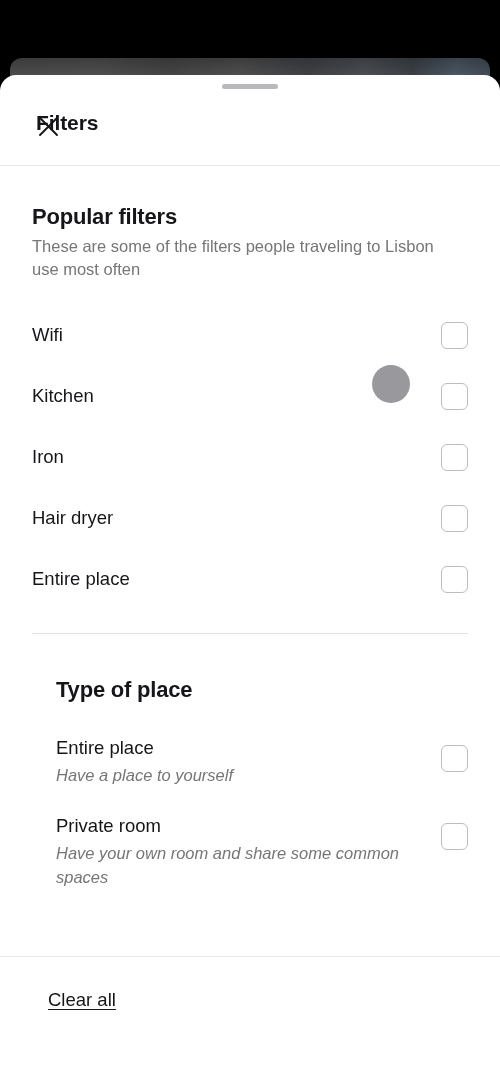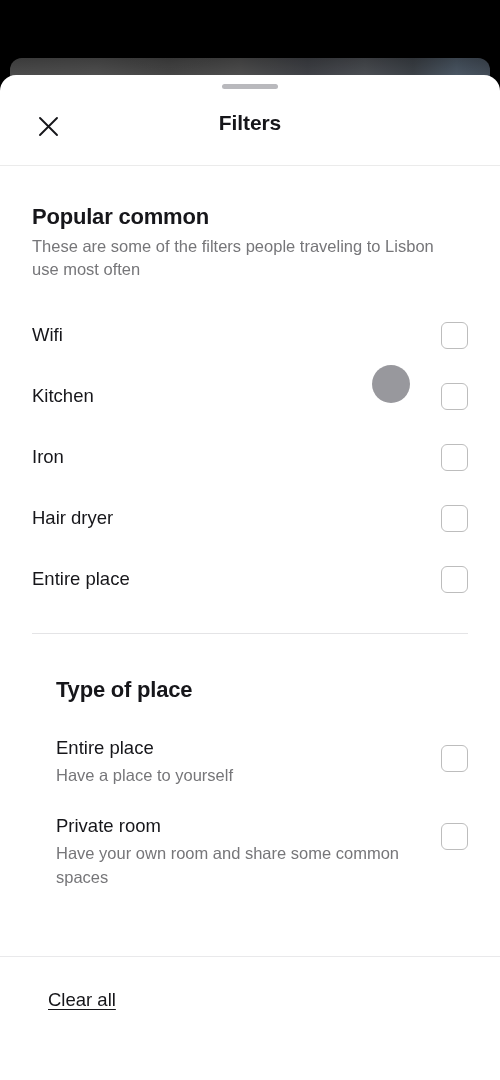--- a/index.html
+++ b/index.html
@@ -105,23 +105,24 @@
     border-bottom:1px solid #ebebeb;
   }
   #close-button {
     position:absolute; left:31px; top:20px;
     width:34px; height:34px;
     display:flex; align-items:center; justify-content:center;
     cursor:pointer;
   }
   #sheet-title {
     position:absolute; left:0; right:0; top:22px;
-    text-align:center;
+    text-align:left;
     font-size:21px; font-weight:bold; color:#16161a;
     letter-spacing:-0.1px;
+    padding-left:36px;
   }
 
   
   #sheet-body {
     flex:1 1 auto;
     overflow:hidden;
     padding:0 32px;
     position:relative;
   }
 
@@ -168,20 +169,21 @@
     padding:8px 0 20px;
     cursor:pointer;
   }
   .type-row .texts { max-width:360px; }
   .type-row .title {
     font-size:18.5px; color:#16161a;
   }
   .type-row .sub {
     font-size:16.5px; color:#767679; line-height:1.42;
     margin-top:5px;
+    font-style:italic;
   }
   .type-row .checkbox { margin-top:8px; }
 
   
   #sheet-footer {
     flex:0 0 auto;
     height:124px;
     border-top:1px solid #e9e9eb;
     position:relative;
     background:#fff;
@@ -237,21 +239,21 @@
         <svg width="21" height="21" viewBox="0 0 21 21">
           <path d="M2 2 L19 19 M19 2 L2 19" stroke="#16161a" stroke-width="1.9" stroke-linecap="round"></path>
         </svg>
       </div>
       <div id="sheet-title">Filters</div>
     </div>
 
     <div id="sheet-body">
 
       <div id="popular-section">
-        <div class="section-title">Popular common</div>
+        <div class="section-title">Popular filters</div>
         <div class="section-sub">These are some of the filters people traveling to Lisbon use most often</div>
 
         <div id="popular-list">
           <div class="filter-row">
             <span class="label">Wifi</span>
             <span class="checkbox"></span>
           </div>
           <div class="filter-row">
             <span class="label">Kitchen</span>
             <span class="checkbox"></span>

